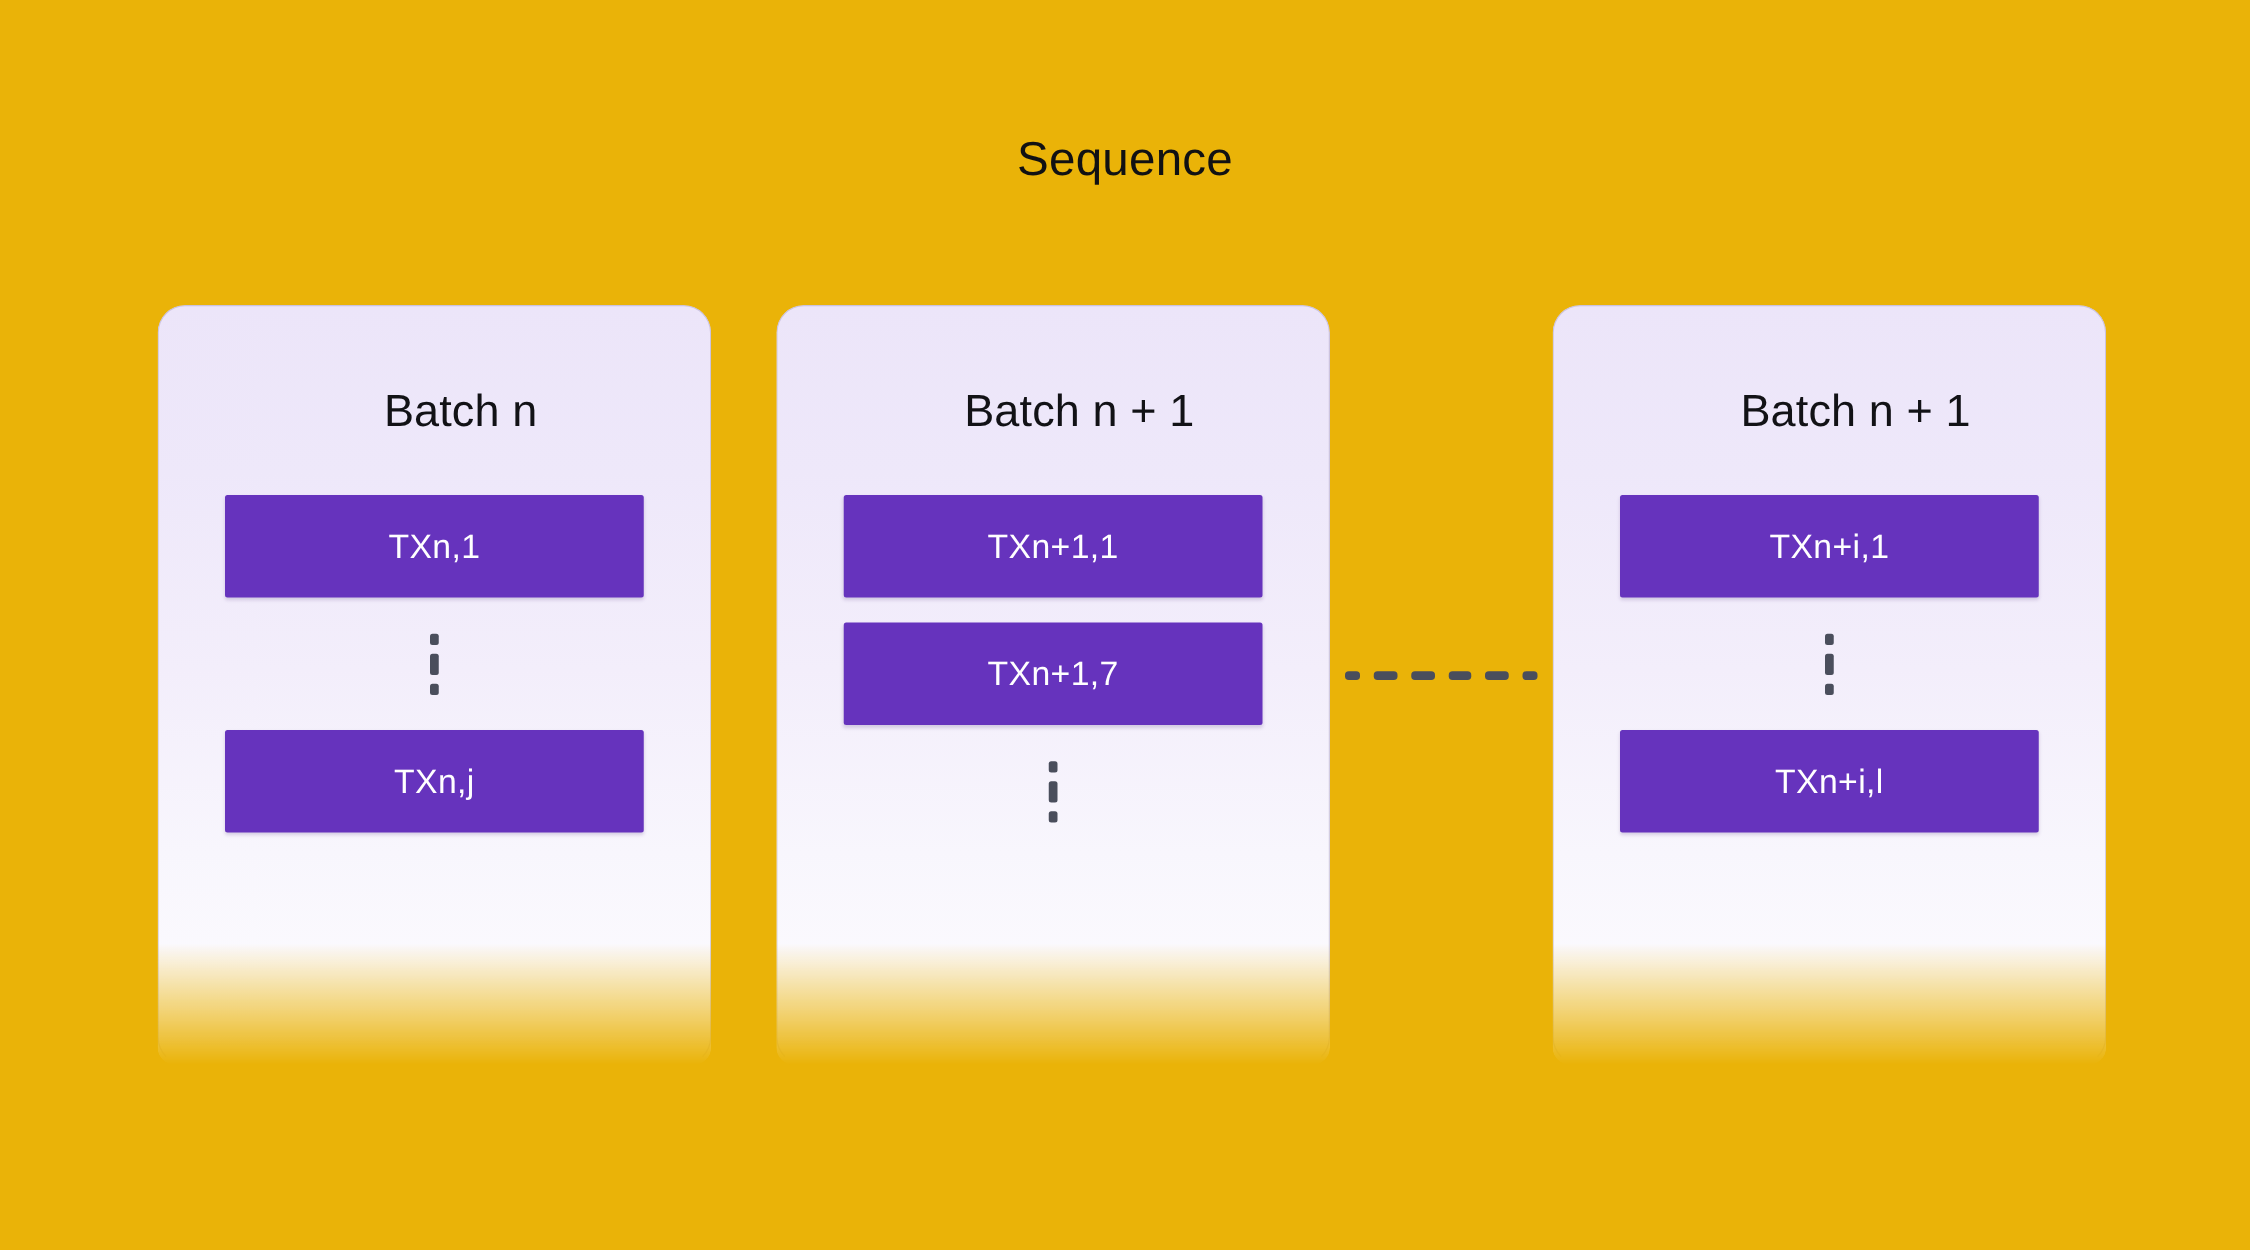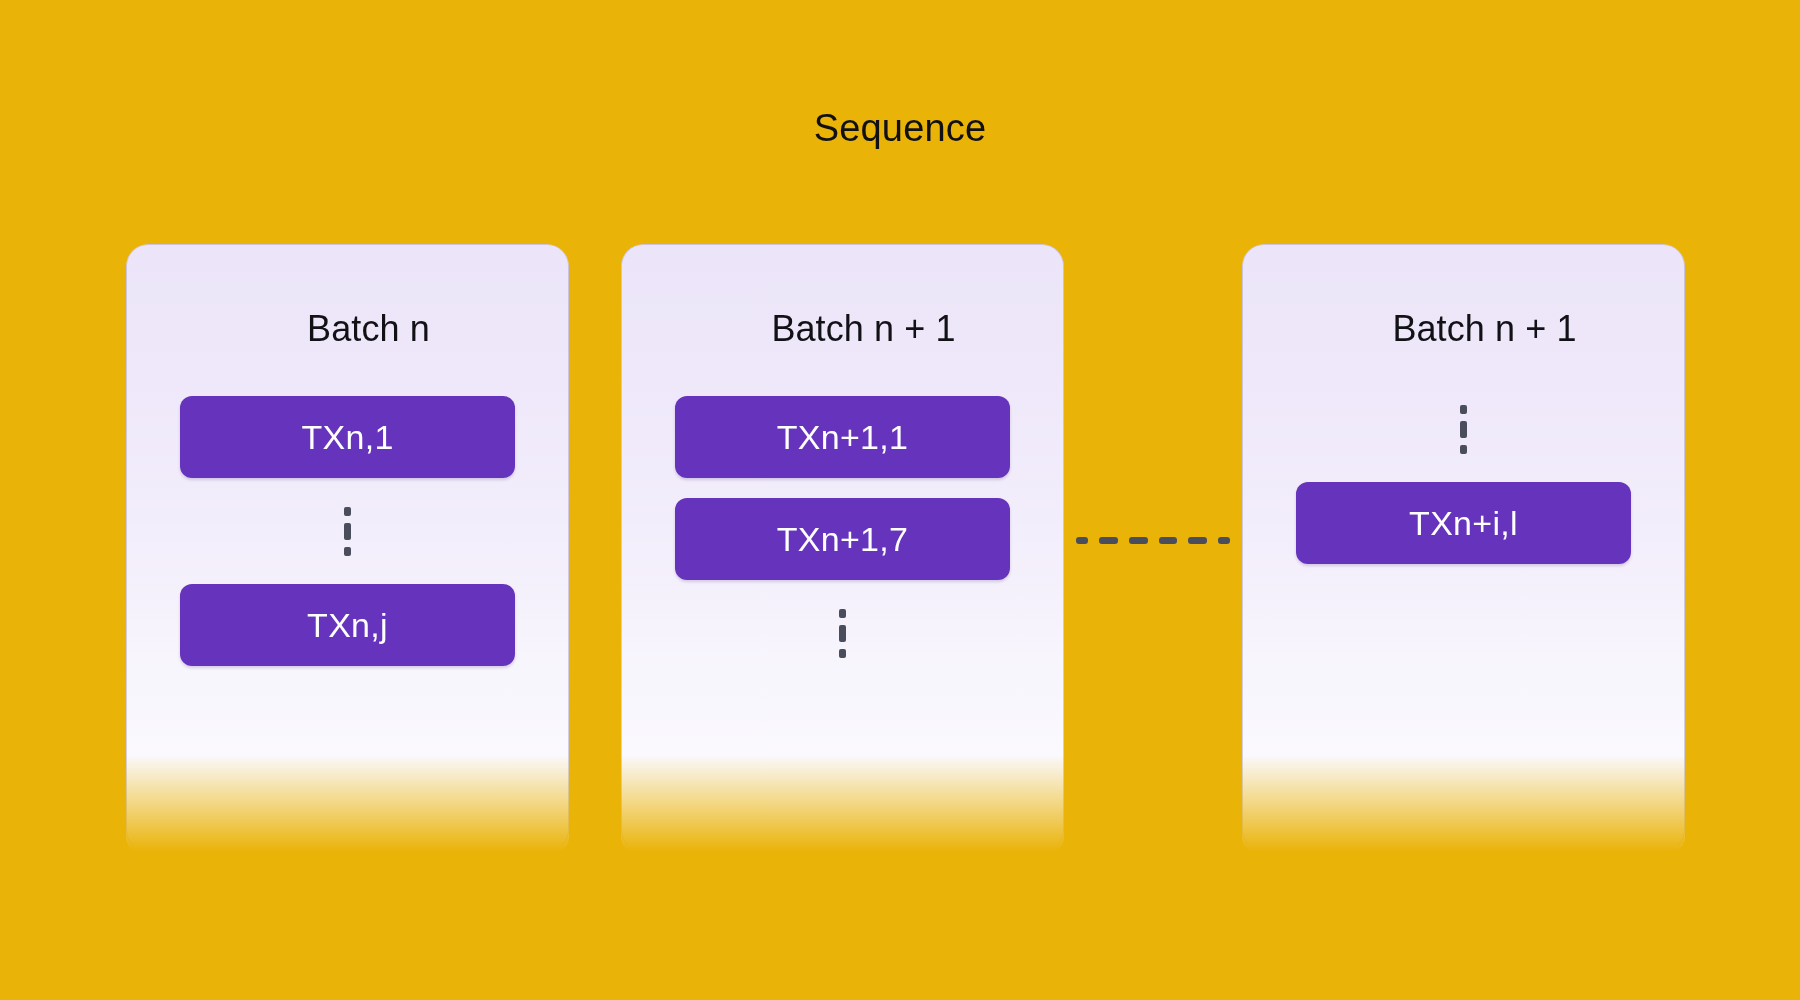--- a/index.html
+++ b/index.html
@@ -96,27 +96,27 @@
 
   .tx-list {
     position: absolute;
     top: 152px;
     left: 54px;
     right: 54px;
   }
 
   .tx-pill {
     height: 82px;
-    border-radius: 12px;
+    border-radius: 2px;
     background: #6633bd;
     display: flex;
     align-items: center;
     justify-content: center;
     color: #ffffff;
-    font-size: 34px;
+    font-size: 27px;
     font-weight: 400;
     letter-spacing: 0.3px;
     box-shadow: 0 2px 3px rgba(60, 30, 110, 0.18);
     margin-bottom: 20px;
   }
 
   .tx-pill:last-child { margin-bottom: 0; }
 
   
   .vdots {
@@ -203,20 +203,21 @@
           <i></i>
           <i></i>
           <i></i>
           <i class="short"></i>
       </div>
     </div>
 
     <div class="batch-card">
       <div class="batch-title">Batch n + 1</div>
       <div class="tx-list">
+        <div class="tx-pill">TXn+i,1</div>
         <div class="vdots">
           <span class="d1"></span>
             <span class="d2"></span>
             <span class="d3"></span>
         </div>
         <div class="tx-pill">TXn+i,l</div>
       </div>
     </div>
 
   </div>

